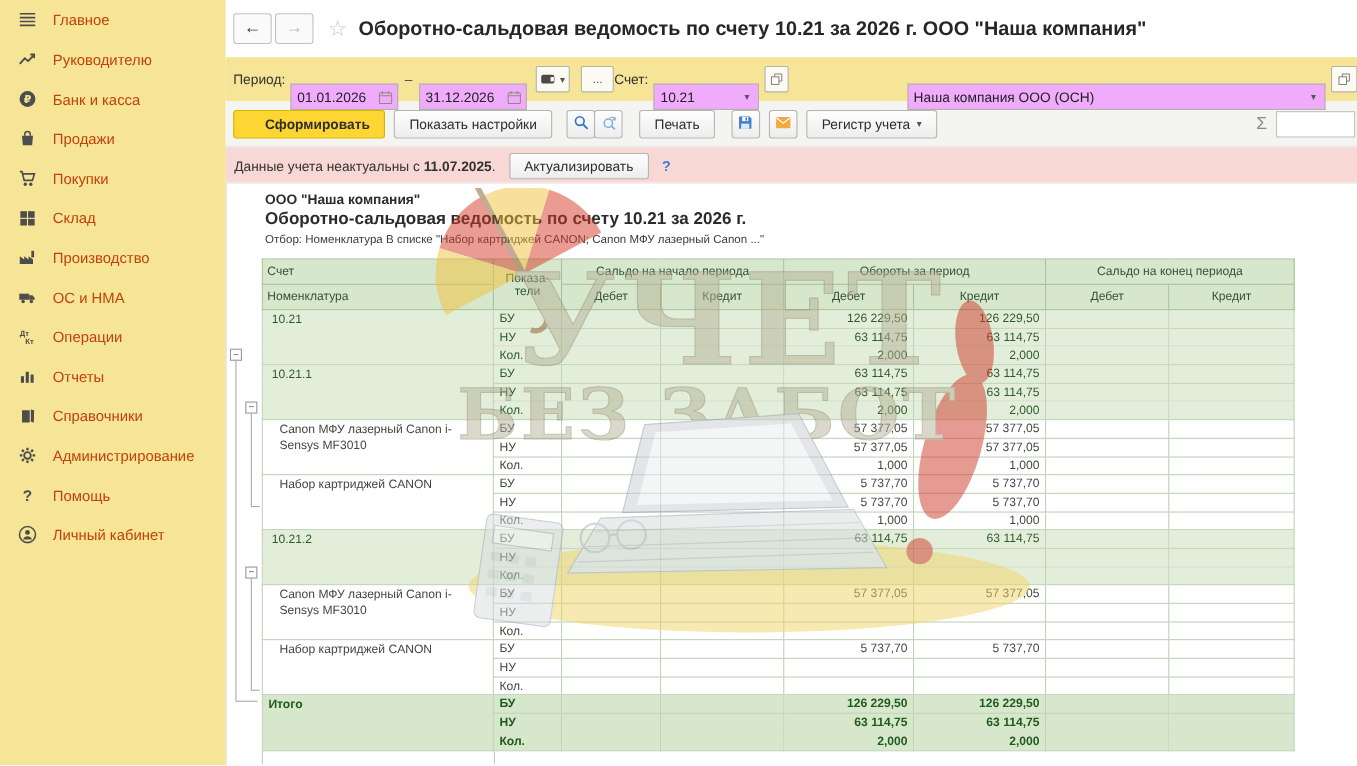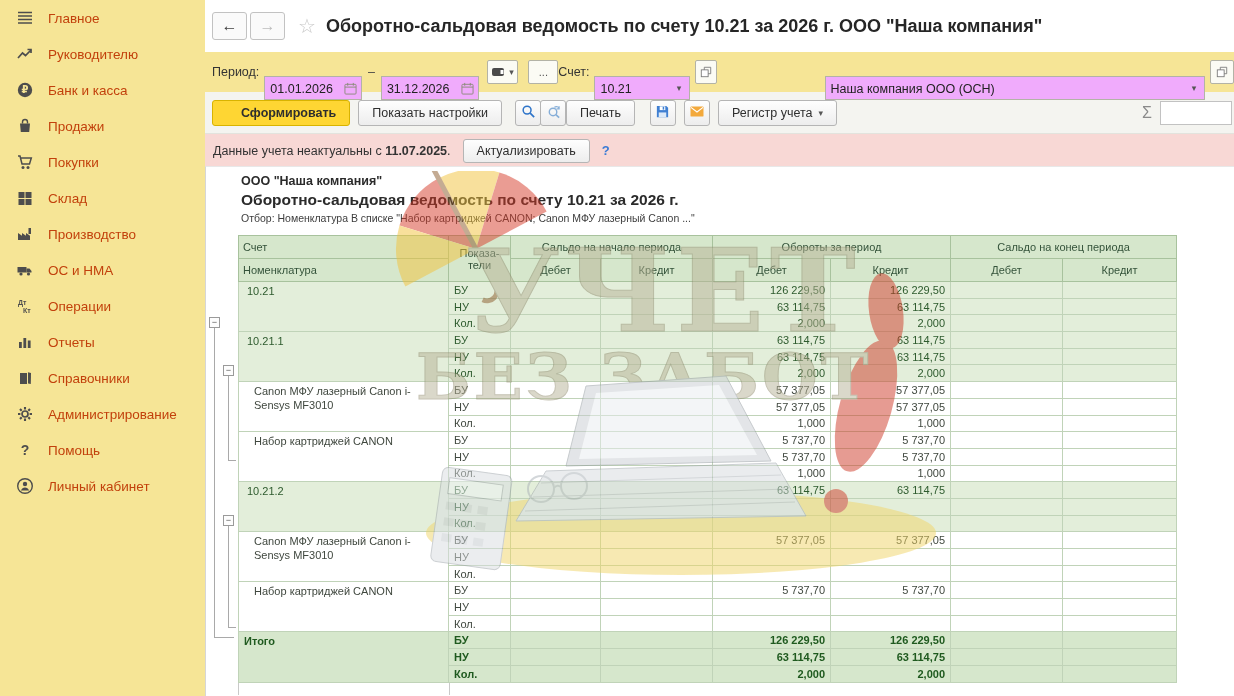--- a/index.html
+++ b/index.html
@@ -297,21 +297,21 @@
               </svg></span>
         </div>
         <div class="btn iconbtn">
           <span><svg viewBox="0 0 16 16" width="15" height="15">
                 <circle cx="7.5" cy="8.5" r="4" fill="none" stroke="#86aed8" stroke-width="1.5"></circle>
                 <path d="M10.5 11.3L14 14.5" stroke="#86aed8" stroke-width="1.7"></path>
                 <path d="M9 3.5c2-1.5 4.5-.5 5 1.5M14 2.5v2.7h-2.7" fill="none" stroke="#86aed8" stroke-width="1.2"></path>
               </svg></span>
         </div>
       </div>
-      <div class="btn" style="">Печать</div>
+      <div class="btn" style="margin-left:15px">Печать</div>
       <div class="btn iconbtn" style="margin-left:15px">
         <span><svg viewBox="0 0 16 16" width="15" height="15">
               <path d="M2 2h10l2 2v10H2z" fill="#3f7fd2"></path>
               <rect x="5" y="2.5" width="6" height="4" fill="#fff"></rect>
               <rect x="8.2" y="3" width="1.6" height="3" fill="#3f7fd2"></rect>
               <rect x="4" y="9" width="8" height="5" fill="#dce9f8"></rect>
             </svg></span>
       </div>
       <div class="btn iconbtn" style="margin-left:8px">
         <span><svg viewBox="0 0 16 14" width="16" height="13">

